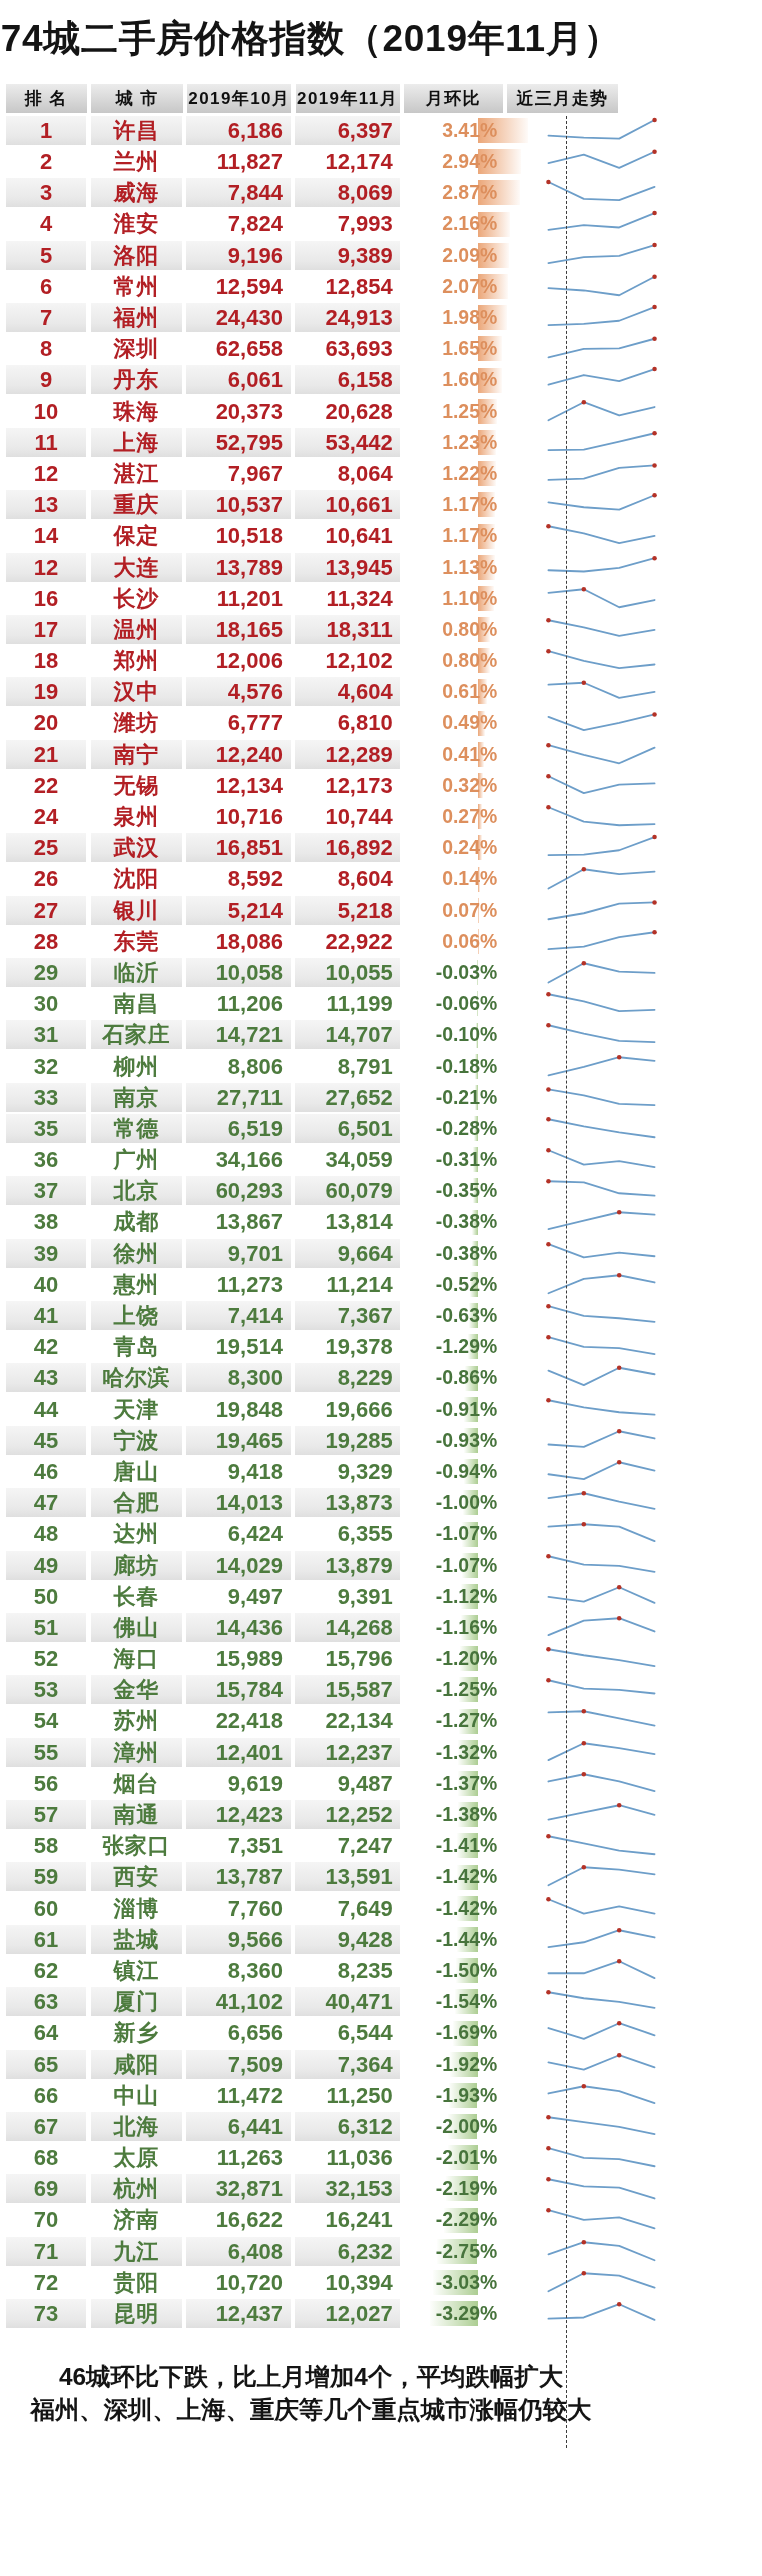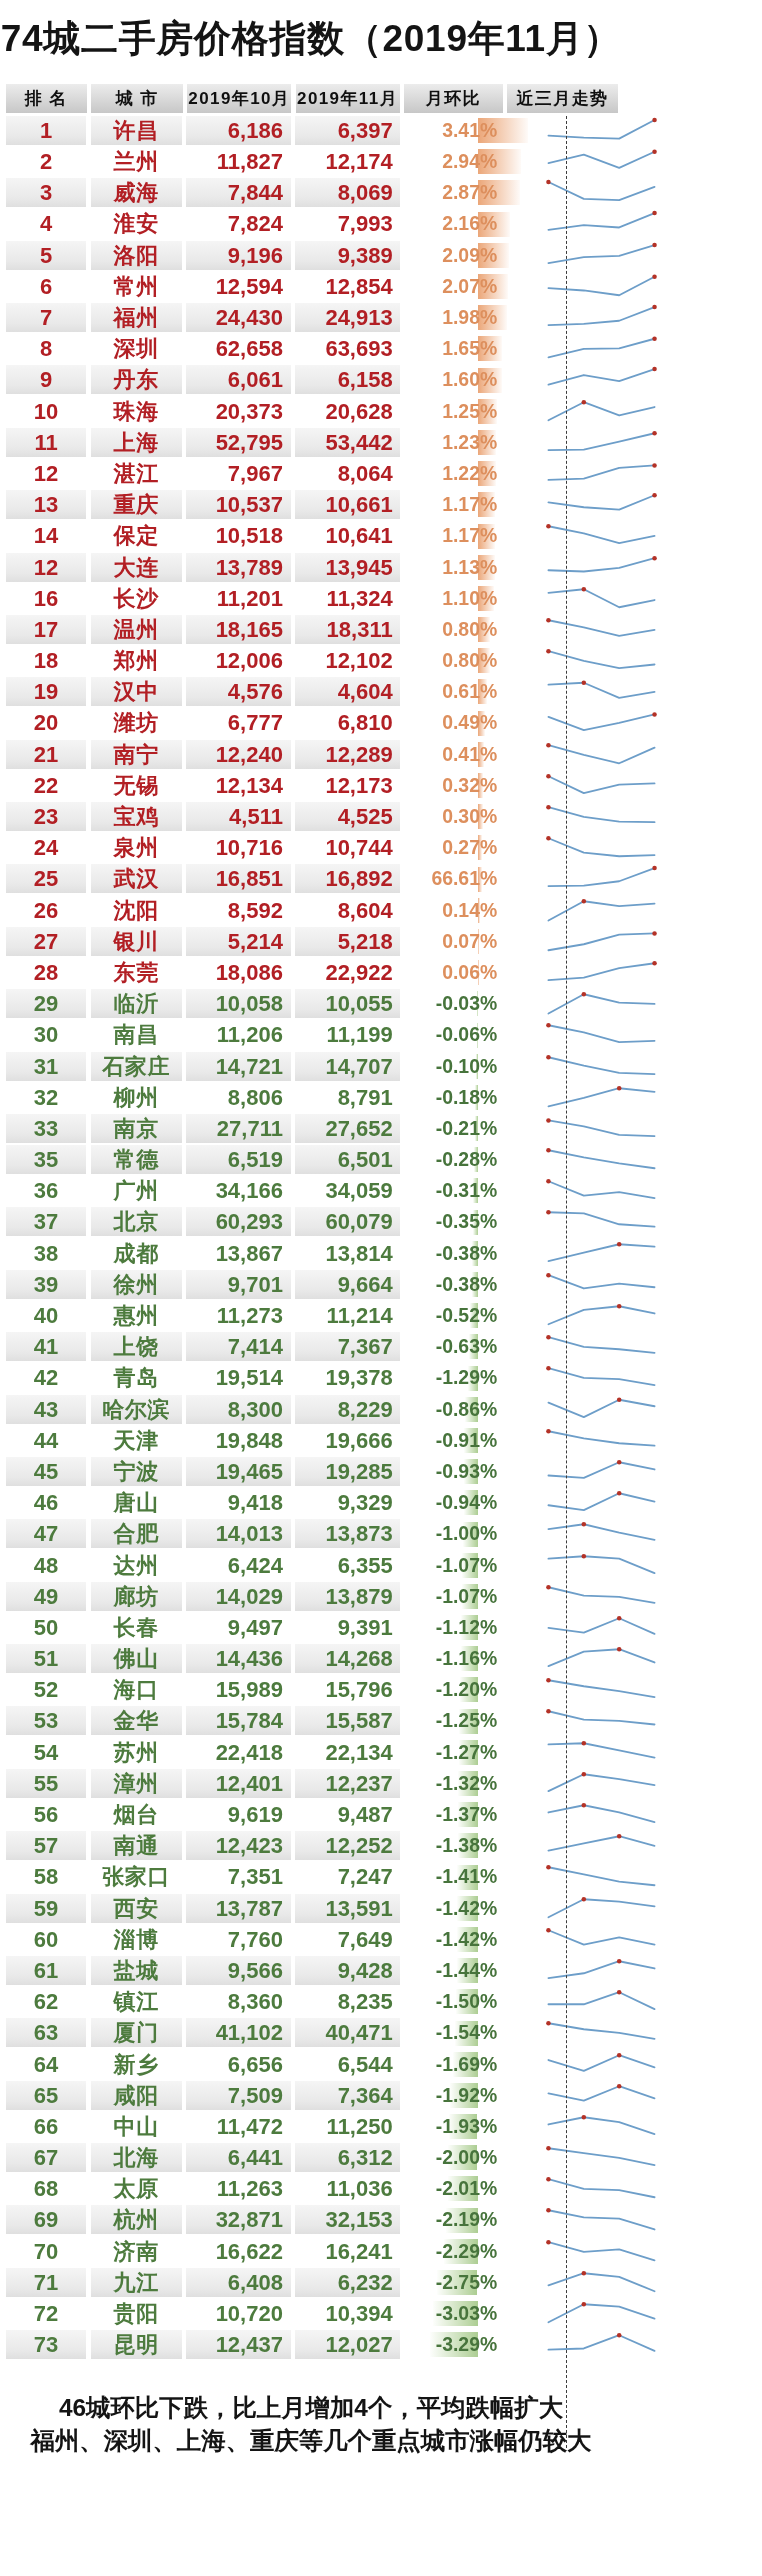--- a/index.html
+++ b/index.html
@@ -358,34 +358,20 @@
     <div class="cell nov num">12,173</div>
     <div class="pct-zone">
       <div class="bar bar-pos" style="width: 4.7px; left: 74px;"></div>
       <div class="mom">0.32%</div>
       <svg class="spark" viewBox="0 0 160 41">
         <polyline points="5,7.4 55,31.2 105,19.3 155,17.6"></polyline>
       <circle cx="5" cy="7.4" r="3.2" fill="#b43227"></circle>
           </svg>
     </div>
   </div>
-      <div class="row odd pos">
-    <div class="cell rank num">23</div>
-    <div class="cell city num">宝鸡</div>
-    <div class="cell oct num">4,511</div>
-    <div class="cell nov num">4,525</div>
-    <div class="pct-zone">
-      <div class="bar bar-pos" style="width: 4.4px; left: 74px;"></div>
-      <div class="mom">0.30%</div>
-      <svg class="spark" viewBox="0 0 160 41">
-        <polyline points="5,7.4 55,21.0 105,27.8 155,28.5"></polyline>
-      <circle cx="5" cy="7.4" r="3.2" fill="#b43227"></circle>
-          </svg>
-    </div>
-  </div>
       <div class="row even pos">
     <div class="cell rank num">24</div>
     <div class="cell city num">泉州</div>
     <div class="cell oct num">10,716</div>
     <div class="cell nov num">10,744</div>
     <div class="pct-zone">
       <div class="bar bar-pos" style="width: 4px; left: 74px;"></div>
       <div class="mom">0.27%</div>
       <svg class="spark" viewBox="0 0 160 41">
         <polyline points="5,7.4 55,27.8 105,32.9 155,31.2"></polyline>
@@ -393,21 +379,21 @@
           </svg>
     </div>
   </div>
       <div class="row odd pos">
     <div class="cell rank num">25</div>
     <div class="cell city num">武汉</div>
     <div class="cell oct num">16,851</div>
     <div class="cell nov num">16,892</div>
     <div class="pct-zone">
       <div class="bar bar-pos" style="width: 3.5px; left: 74px;"></div>
-      <div class="mom">66.61%</div>
+      <div class="mom">0.24%</div>
       <svg class="spark" viewBox="0 0 160 41">
         <polyline points="5,31.2 55,30.5 105,24.4 155,5.7"></polyline>
       <circle cx="155" cy="5.7" r="3.2" fill="#b43227"></circle>
           </svg>
     </div>
   </div>
       <div class="row even pos">
     <div class="cell rank num">26</div>
     <div class="cell city num">沈阳</div>
     <div class="cell oct num">8,592</div>

